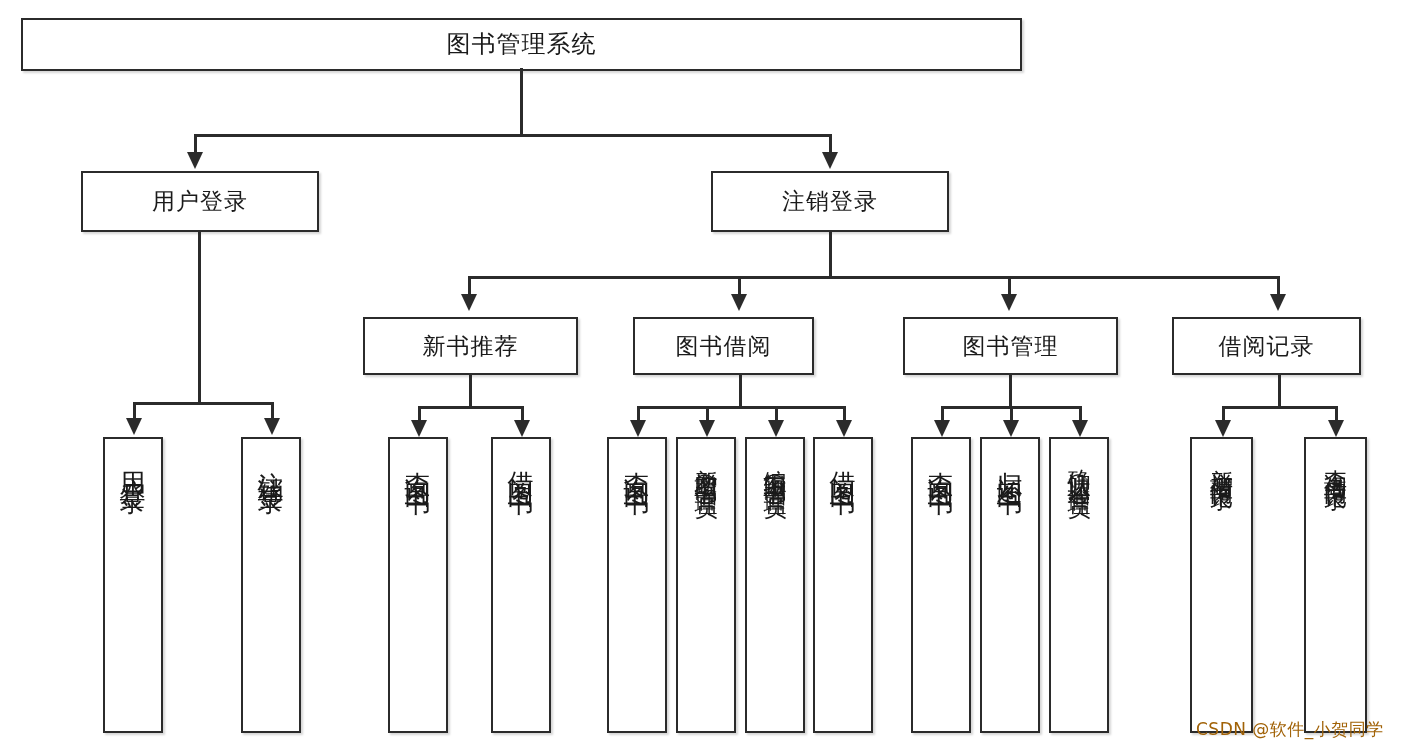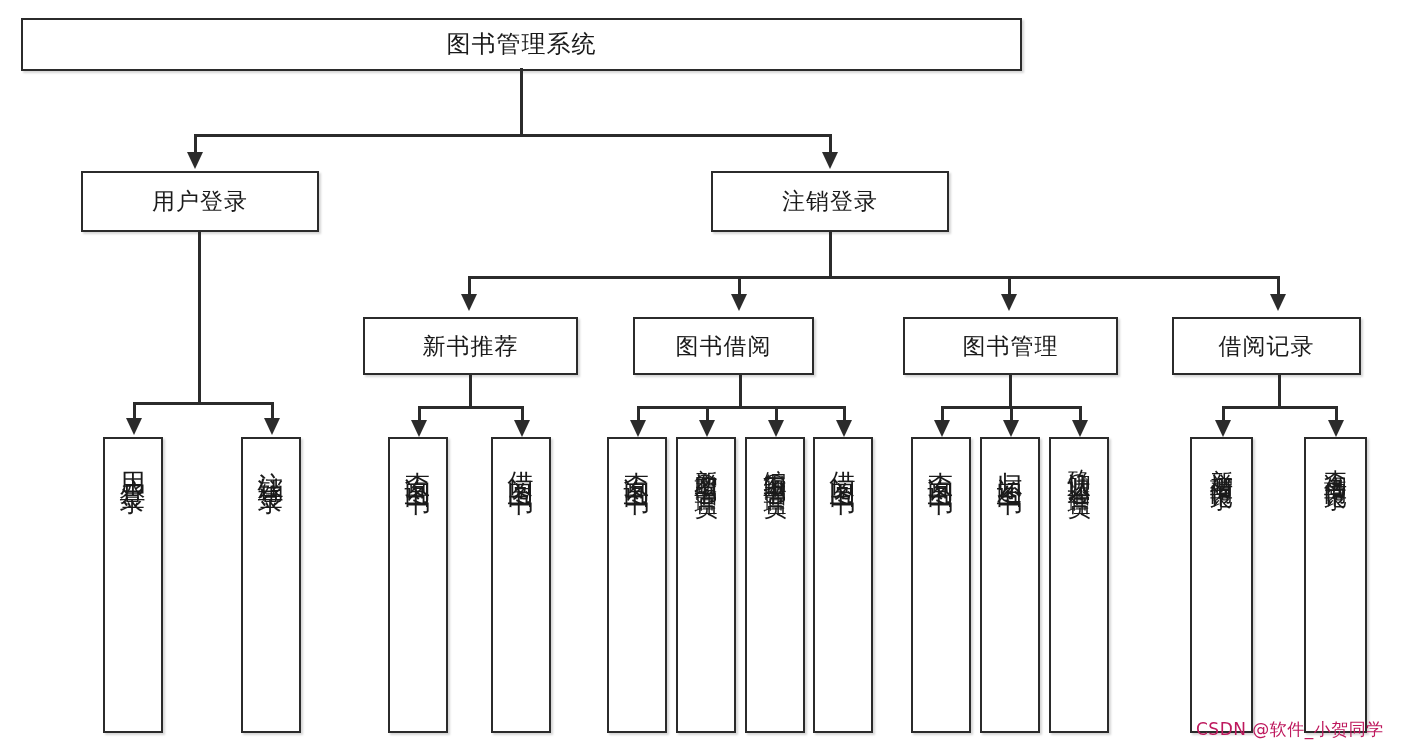--- a/index.html
+++ b/index.html
@@ -74,21 +74,21 @@
   .arrow {
     position: absolute;
     width: 0;
     height: 0;
     border-left: 8px solid transparent;
     border-right: 8px solid transparent;
     border-top: 17px solid #2b2b2b;
   }
   .watermark {
     position: absolute;
-    color: #be185d;
+    color: #a16207;
     font-size: 17px;
     letter-spacing: 0.5px;
     white-space: nowrap;
     font-family: "DejaVu Sans", "Liberation Sans", sans-serif;
   }
 </style>
 </head>
 <body>
 
 <div id="canvas">

